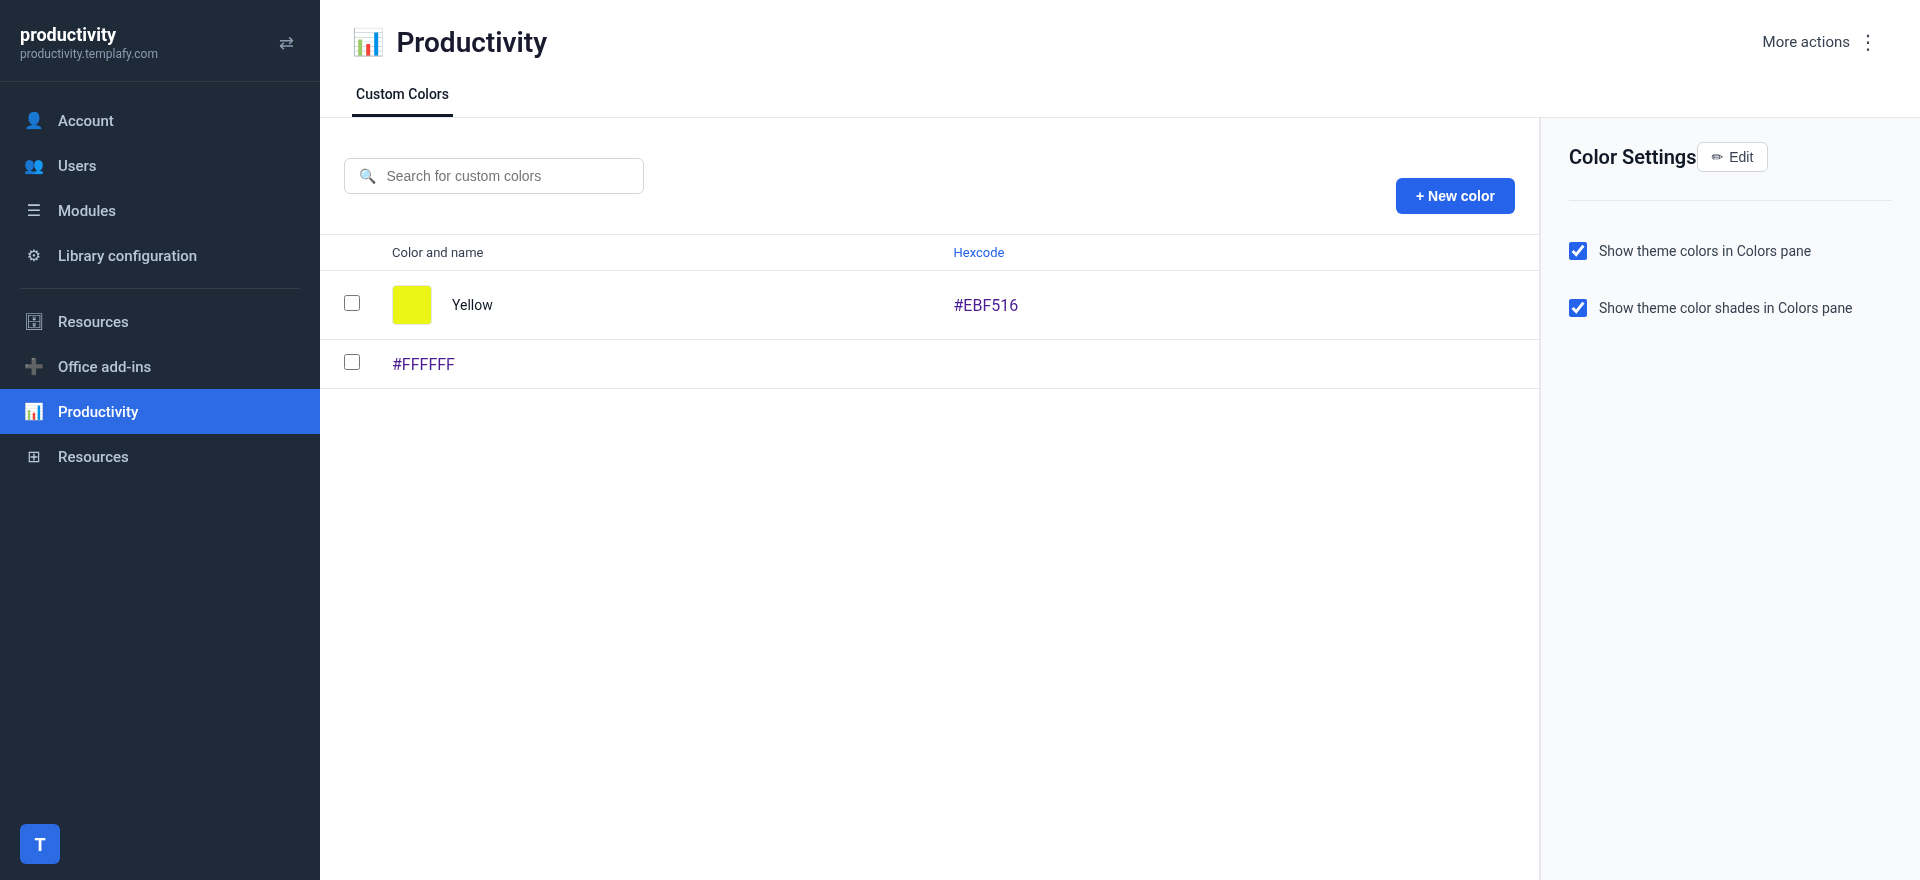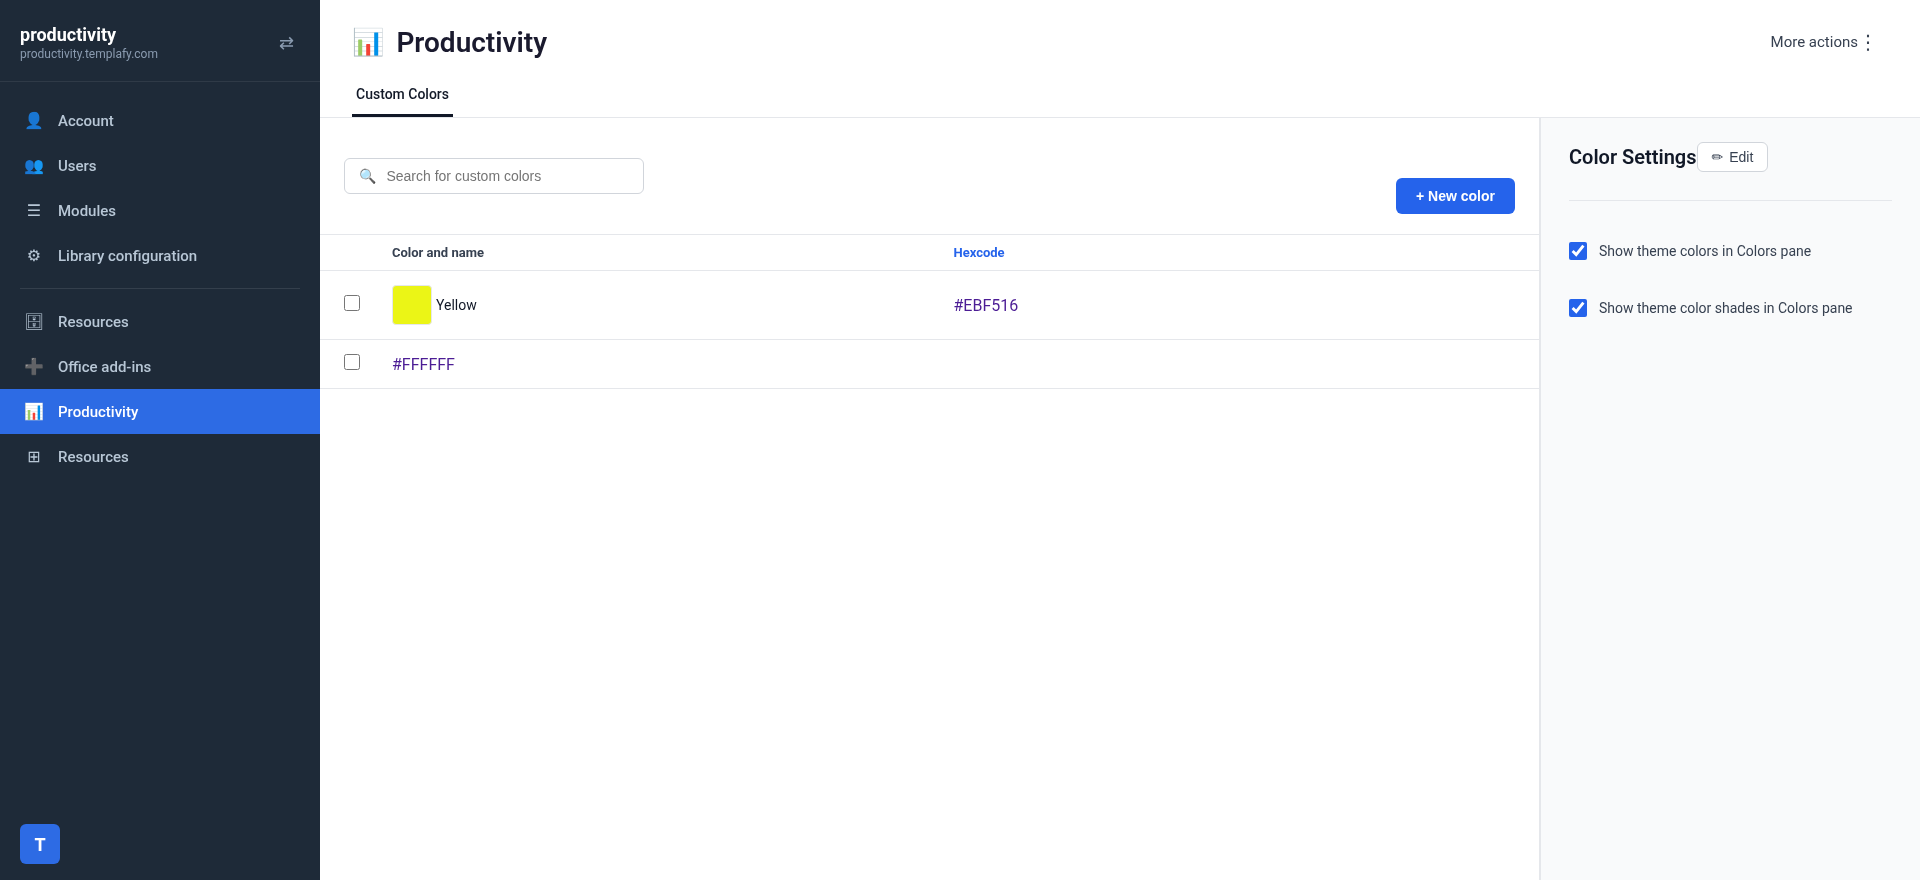--- a/index.html
+++ b/index.html
@@ -102,21 +102,21 @@
       font-weight: 600;
       color: #1a1a2e;
     }
     .main-title-icon {
       font-size: 26px;
       color: #1a1a2e;
     }
     .more-actions {
       display: flex;
       align-items: center;
-      gap: 0;
+      gap: 8px;
       cursor: pointer;
       color: #374151;
       font-size: 15px;
       padding: 6px 10px;
       border-radius: 6px;
     }
     .more-actions-dots { font-size: 20px; color: #374151; }
     .tabs {
       display: flex;
       gap: 0;
@@ -194,36 +194,36 @@
     }
     .color-table-header {
       display: grid;
       grid-template-columns: 48px 1fr 1fr;
       padding: 10px 24px;
       border-bottom: 1px solid #e5e7eb;
       background: #fff;
     }
     .color-table-header-cell {
       font-size: 13px;
-      font-weight: 700;
+      font-weight: 400;
       color: #374151;
     }
     .color-table-header-cell.hexcode { color: #2563eb; }
     .color-row {
       display: grid;
       grid-template-columns: 48px 1fr 1fr;
       align-items: center;
       padding: 14px 24px;
       border-bottom: 1px solid #e5e7eb;
     }
     .color-checkbox { width: 16px; height: 16px; cursor: pointer; accent-color: #2563eb; }
     .color-swatch-name {
       display: flex;
       align-items: center;
-      gap: 4px;
+      gap: 20px;
     }
     .color-swatch {
       width: 40px;
       height: 40px;
       border-radius: 4px;
       border: 1px solid #e5e7eb;
     }
     .color-name { font-size: 14px; color: #111827; }
     .color-hex { font-size: 16px; color: #4c1d95; }
 

